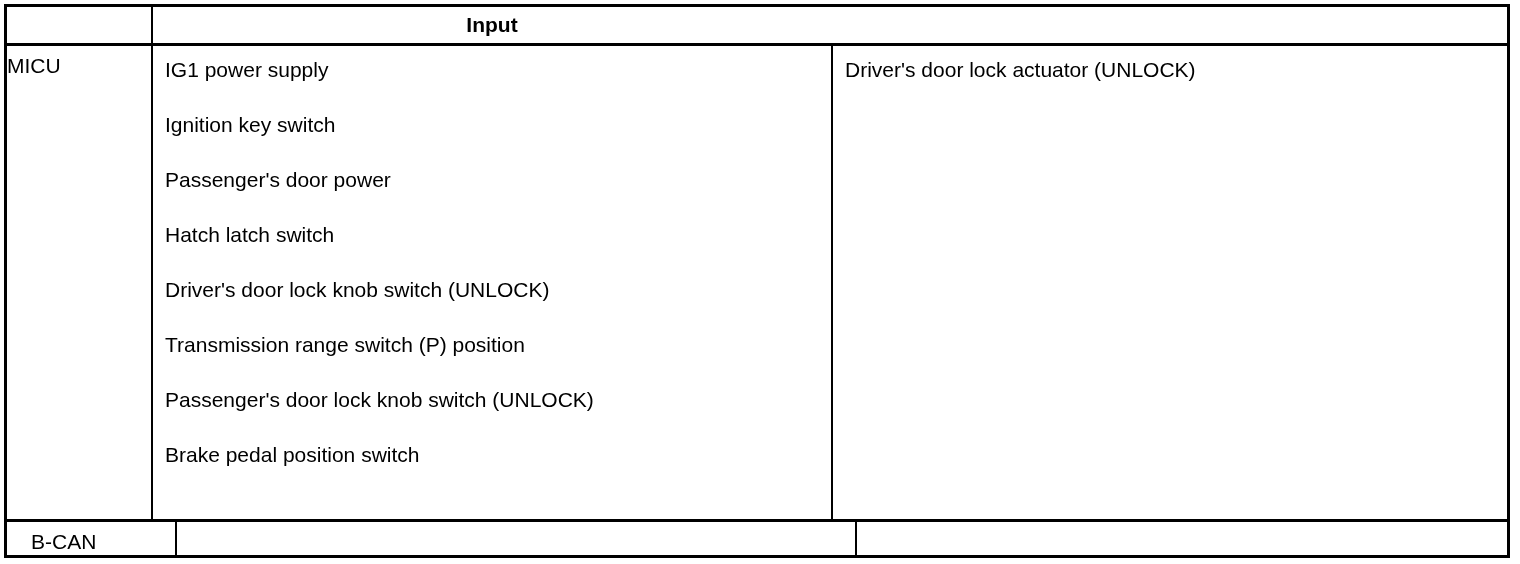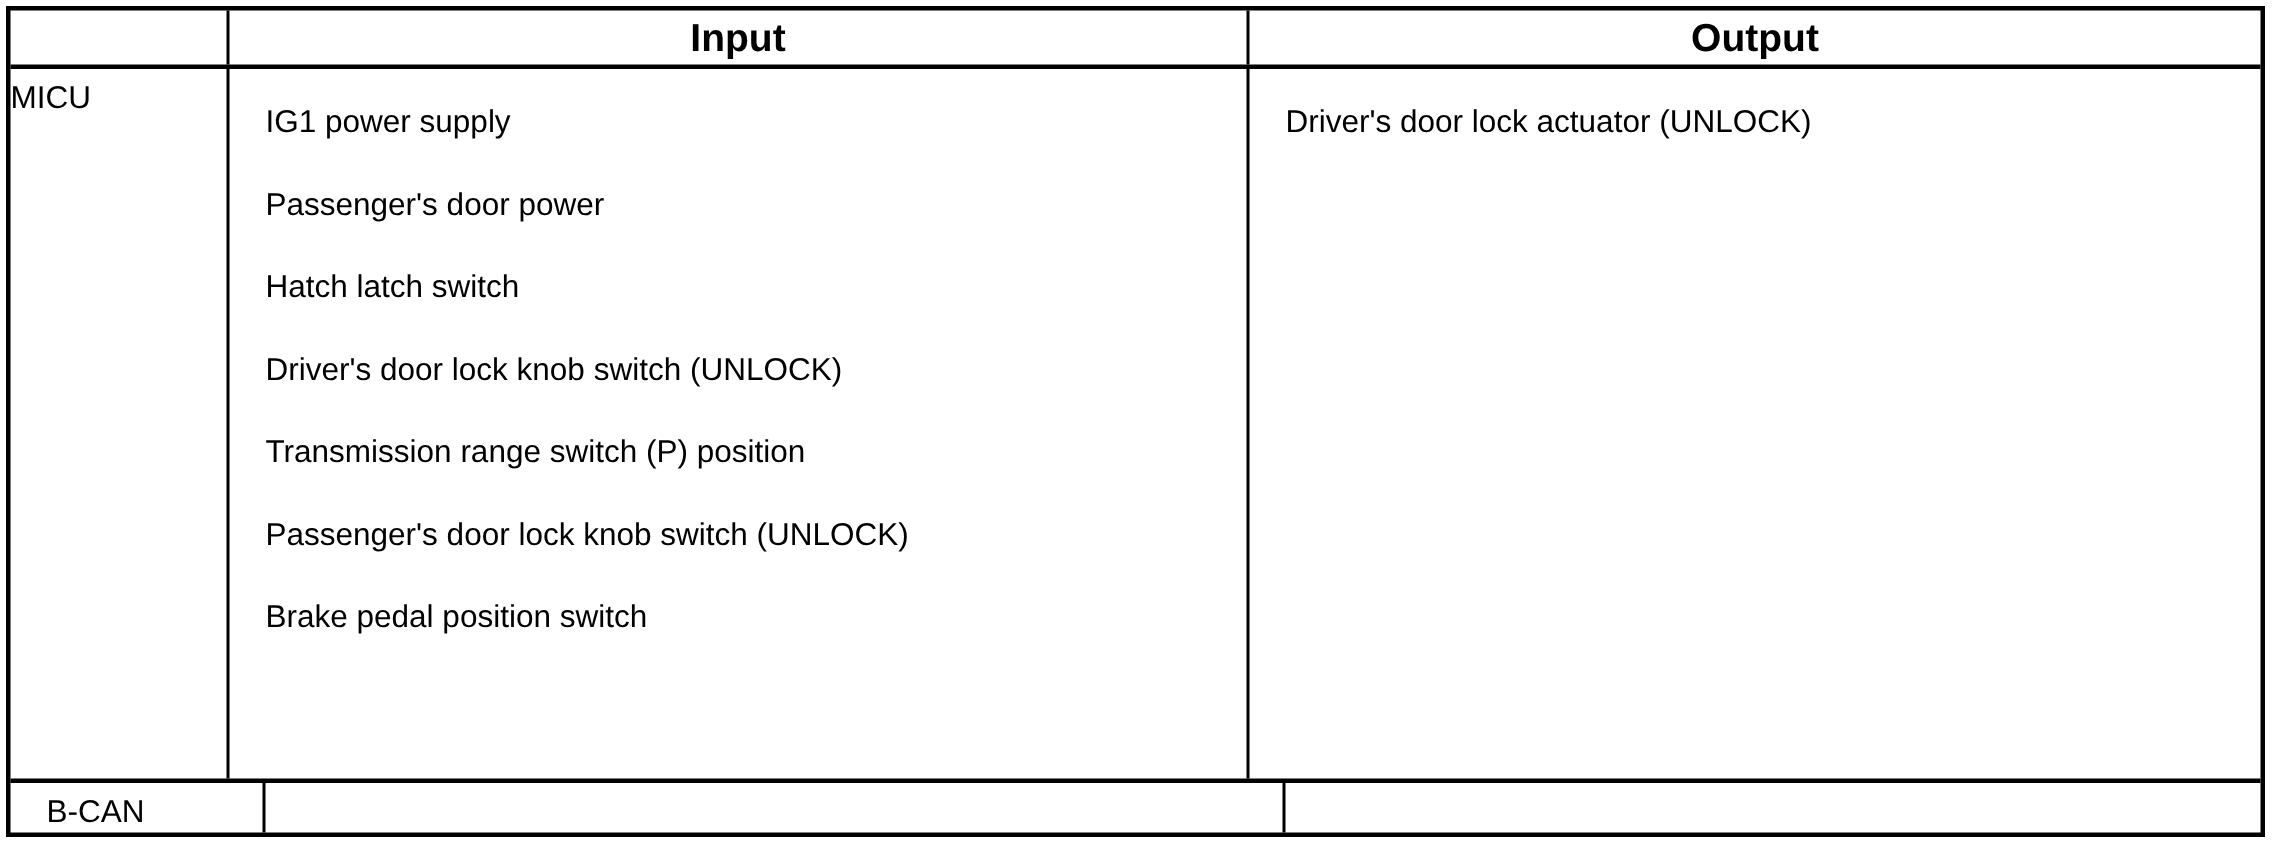--- a/index.html
+++ b/index.html
@@ -45,21 +45,21 @@
     box-sizing: border-box;
     border-bottom: 3px solid #000000;
   }
 
   .th {
     position: absolute;
     top: 0;
     height: 36px;
     line-height: 36px;
     box-sizing: border-box;
-    font-size: 26px;
+    font-size: 21px;
     font-weight: bold;
     text-align: center;
     letter-spacing: 0px;
     white-space: nowrap;
     overflow: hidden;
   }
   .th-corner {
     left: 0;
     width: 144px;
   }
@@ -126,55 +126,55 @@
     padding: 7px 0 0 8px;
   }
 
   .cell-label {
     font-size: 21px;
     line-height: 26px;
     white-space: nowrap;
   }
 
   .item-list {
-    margin: 16px;
+    margin: 4px;
     padding: 0;
     list-style: none;
   }
   .item-list li {
     height: 55px;
     line-height: 26px;
     font-size: 21px;
     white-space: nowrap;
   }
 </style>
 </head>
 <body>
 
 <div class="page">
 
   <div class="io-table">
 
     <div class="thead">
       <div class="th th-corner"></div>
       <div class="th th-input">Input</div>
-      <div class="th th-output">Output</div>
     </div>
 
     <div class="tbody">
 
       <div class="trow trow-micu">
 
         <div class="td td-module">
           <div class="cell-label">MICU</div>
         </div>
 
         <div class="td td-input">
           <ul class="item-list">
             <li>IG1 power supply</li>
+            <li>Ignition key switch</li>
             <li>Passenger's door power</li>
             <li>Hatch latch switch</li>
             <li>Driver's door lock knob switch (UNLOCK)</li>
             <li>Transmission range switch (P) position</li>
             <li>Passenger's door lock knob switch (UNLOCK)</li>
             <li>Brake pedal position switch</li>
           </ul>
         </div>
 
         <div class="td td-output">

